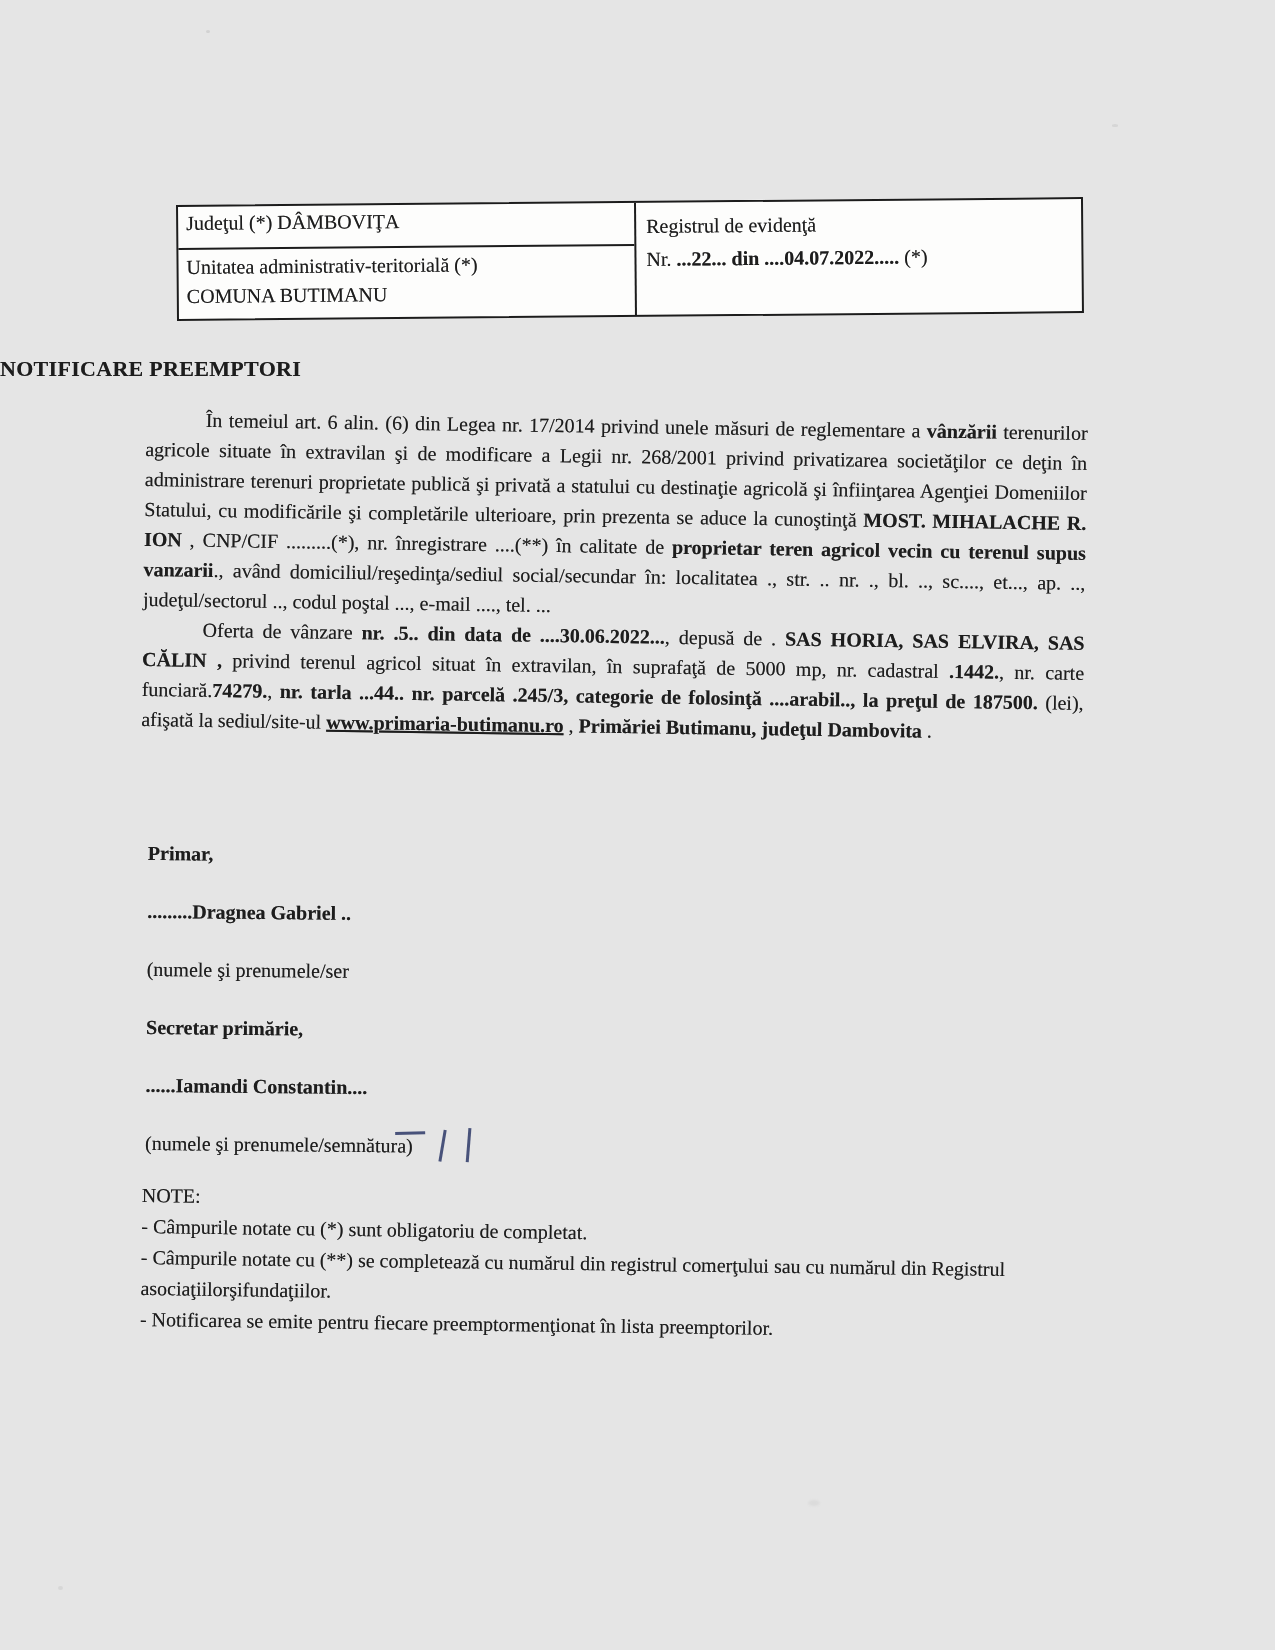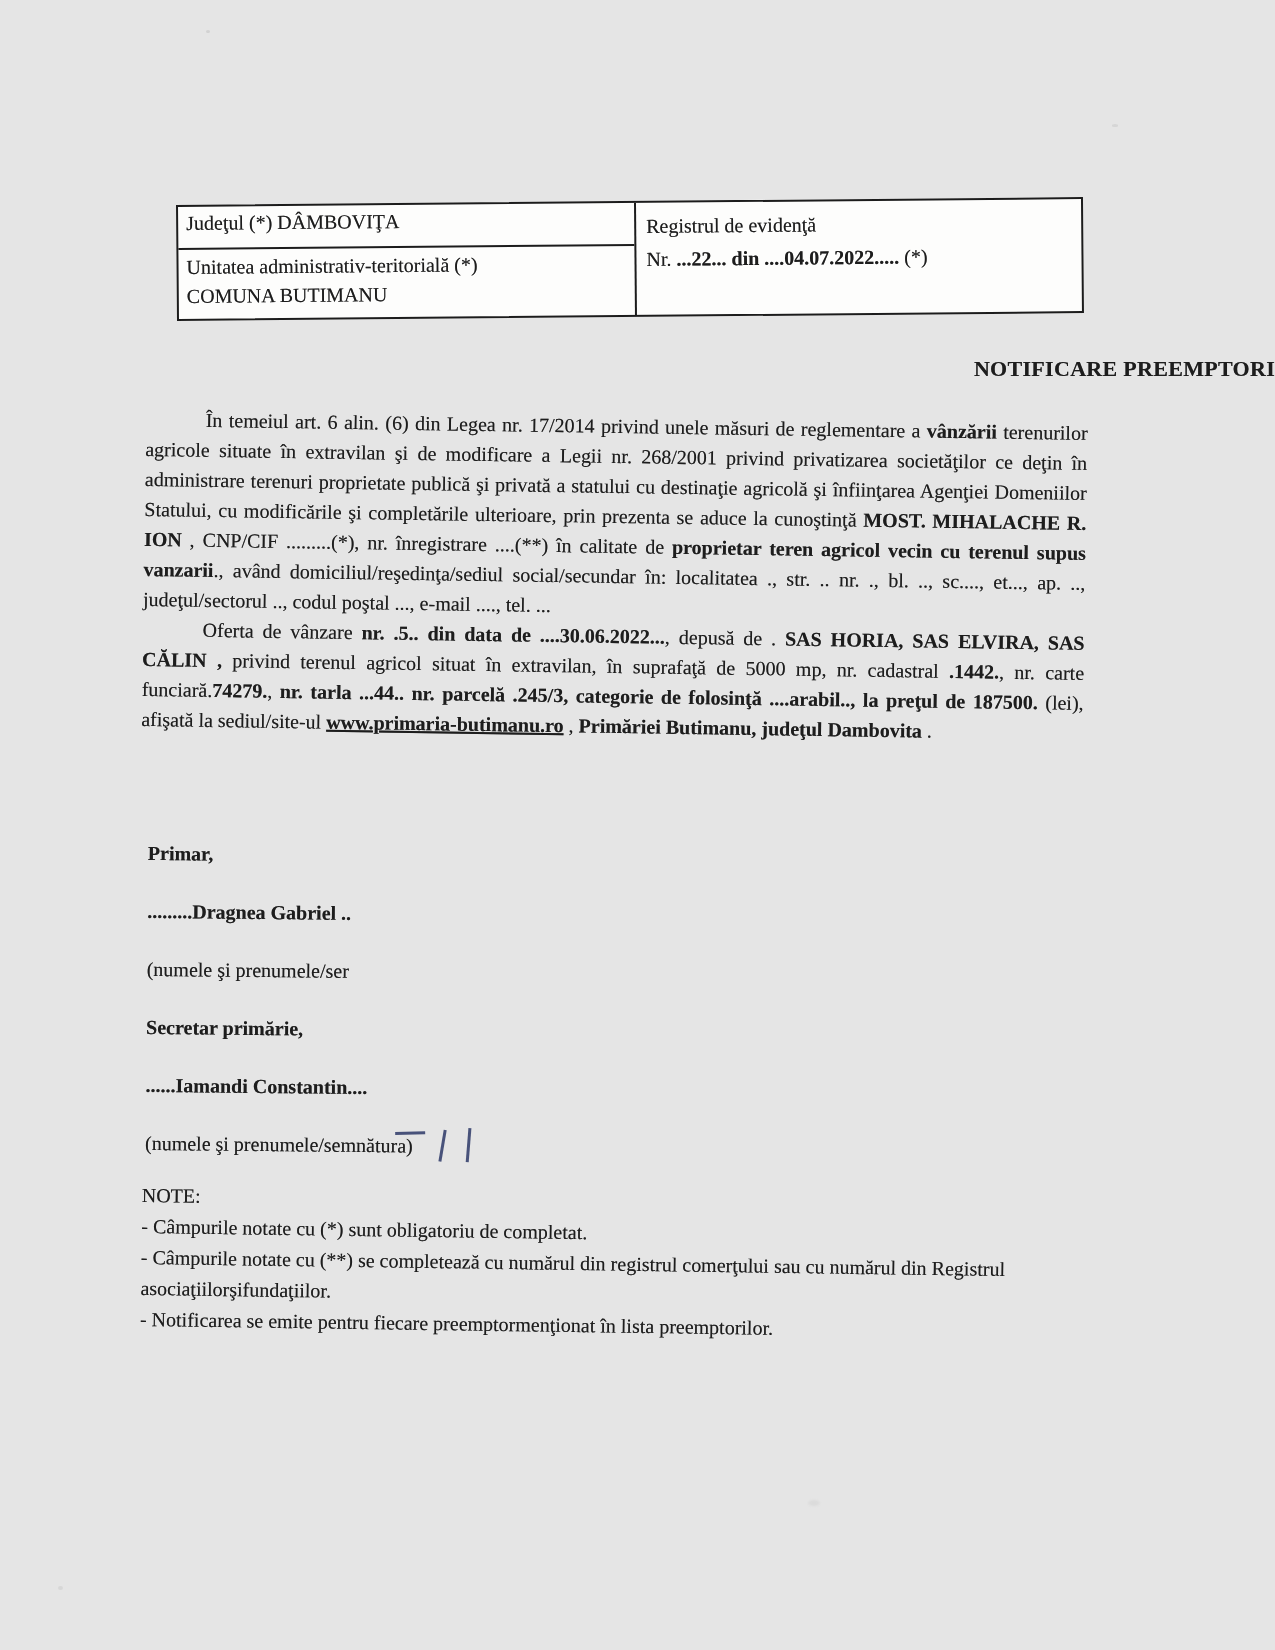--- a/index.html
+++ b/index.html
@@ -22,21 +22,21 @@
     transform:rotate(-0.5deg); transform-origin:0 0;
   }
   .ht-left { width:456px; border-right:2.5px solid var(--border,#1c1c1c); }
   .ht-row1 { height:36px; border-bottom:2px solid var(--border,#1c1c1c); padding:5px 8px 0; }
   .ht-row2 { padding:3px 8px 8px; line-height:29px; }
   .ht-right { flex:1; padding:7px 10px 0; line-height:33px; }
 
   
   .doc-title {
     position:absolute; top:356px; left:0; width:100%;
-    margin:0; text-align:right;
+    margin:0; text-align:left;
     font-size:22px; font-weight:bold; letter-spacing:0.3px;
   }
 
   
   .body-text {
     position:absolute; left:146px; top:404px; width:942px;
     font-size:20px; line-height:30px; text-align:justify;
     transform:rotate(0.85deg); transform-origin:0 0;
   }
   .para { margin:0; text-indent:60px; }

